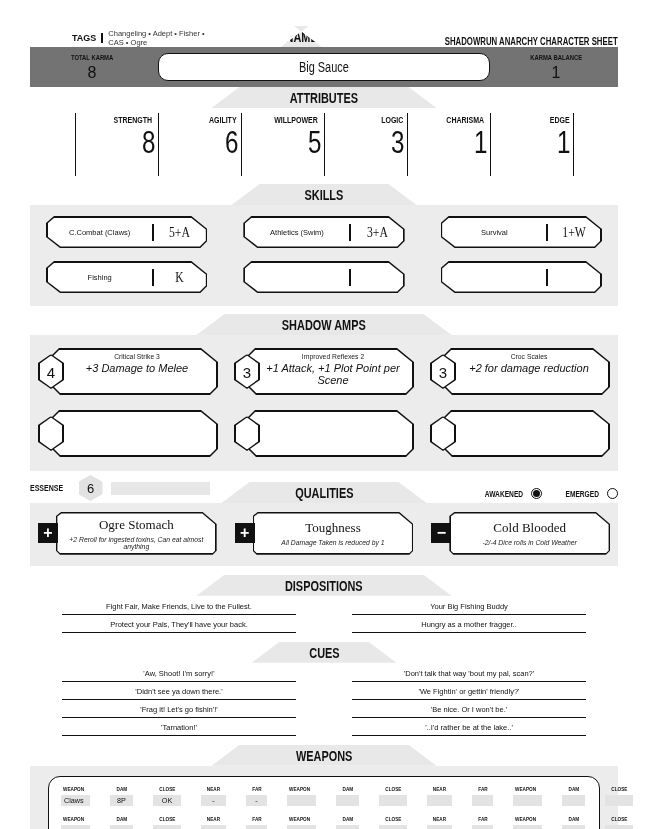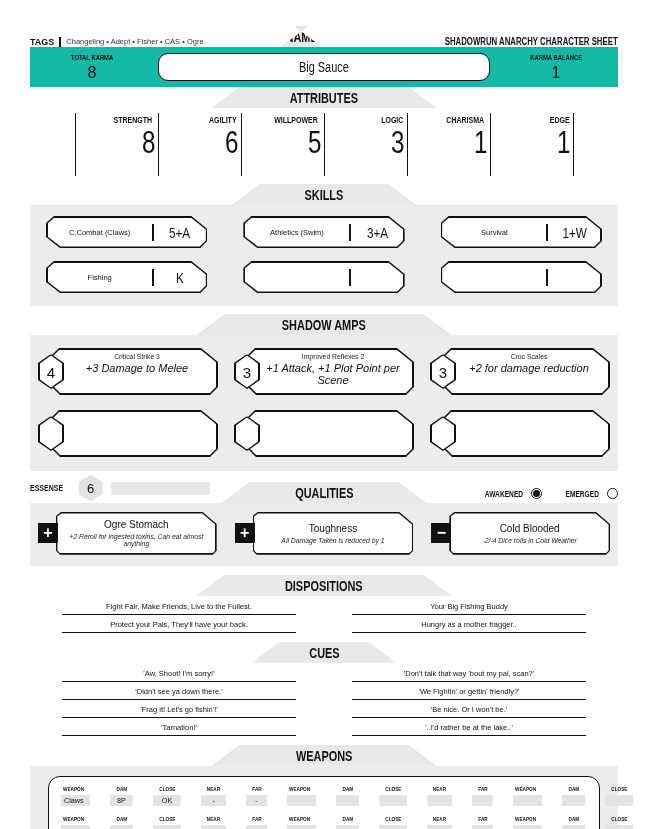--- a/index.html
+++ b/index.html
@@ -13,47 +13,47 @@
   .cxr{transform-origin:100% 50%;}
 
   
   .tab{background:#e8e8e8;height:21px;line-height:22px;text-align:center;
        font-weight:700;font-size:14px;margin:0 auto;
        clip-path:polygon(28px 0,calc(100% - 28px) 0,100% 100%,0 100%);}
   .band{background:#ececec;}
 
   
   .toprow{display:grid;grid-template-columns:1fr 190px 1fr;align-items:end;height:21px;}
-  .tags{font-size:7.5px;color:#333;display:flex;align-items:flex-start;gap:5px;}
+  .tags{font-size:7.5px;color:#333;display:flex;align-items:center;gap:5px;margin-left:42px;}
   .tags .tlabel{font-weight:700;font-size:9px;color:#111;padding-right:5px;border-right:2px solid #111;}
   .sheettitle{text-align:right;font-weight:700;font-size:10px;}
 
   
-  .karma{height:40px;display:flex;align-items:center;padding:0 10px;background:#14b8a6;}
+  .karma{height:40px;display:flex;align-items:center;padding:0 10px;background:#737373;}
   .kcell{width:104px;text-align:center;}
   .klabel{font-size:7.5px;font-weight:700;}
   .kval{font-size:16px;margin-top:2px;}
   .namebox{flex:1;height:26px;margin:0 14px;background:#fff;border:1.6px solid #111;
            border-radius:10px;display:flex;align-items:center;justify-content:center;font-size:14px;}
 
   
   .attrs{display:flex;justify-content:center;padding:5px 0 8px;}
   .attr{width:82px;border-left:1.7px solid #111;text-align:right;padding:2px 0 16px;}
   .attr.last{border-right:1.7px solid #111;}
   .alabel{font-size:9px;font-weight:700;margin-bottom:1px;}
   .aval{font-size:31px;line-height:34px;}
 
   
   .skillband{padding:11px 16px 13px;display:grid;grid-template-columns:repeat(3,1fr);gap:13px 36px;background:#ececec;}
   .skout{background:#111;clip-path:polygon(8px 0,calc(100% - 16px) 0,100% 13px,100% calc(100% - 7px),calc(100% - 7px) 100%,14px 100%,0 calc(100% - 11px),0 7px);}
   .skin{background:#fff;height:29px;margin:1.5px;display:flex;align-items:center;
         clip-path:polygon(7px 0,calc(100% - 15px) 0,100% 12px,100% calc(100% - 6px),calc(100% - 6px) 100%,13px 100%,0 calc(100% - 10px),0 6px);}
   .skname{flex:1;text-align:center;font-size:7.5px;}
   .skdiv{width:2px;height:17px;background:#111;}
-  .skval{width:52px;text-align:center;font-size:15px;}
+  .skval{width:52px;text-align:center;font-size:15px;font-family:Liberation Serif, serif;}
 
   
   .ampband{padding:13px 8px 14px 8px;display:grid;grid-template-columns:repeat(3,1fr);gap:15px 16px;background:#ececec;}
   .amp{position:relative;margin-left:12px;height:47px;}
   .ampout{position:absolute;inset:0;background:#111;
     clip-path:polygon(9px 0,calc(100% - 17px) 0,100% 14px,100% calc(100% - 8px),calc(100% - 8px) 100%,10px 100%,0 calc(100% - 10px),0 9px);}
   .ampin{position:absolute;inset:1.6px;background:#fff;display:flex;flex-direction:column;align-items:center;padding:3px 8px 2px 14px;box-sizing:border-box;
     clip-path:polygon(8px 0,calc(100% - 16px) 0,100% 13px,100% calc(100% - 7px),calc(100% - 7px) 100%,9px 100%,0 calc(100% - 9px),0 8px);}
   .amptitle{font-size:6.8px;color:#222;}
   .ampeffect{font-size:11px;font-style:italic;text-align:center;line-height:12px;margin-top:2px;}
@@ -76,21 +76,21 @@
 
   
   .qualband{padding:9px 8px 11px;display:grid;grid-template-columns:repeat(3,1fr);gap:18px;background:#ececec;}
   .qual{display:flex;align-items:center;}
   .qsign{width:20px;height:20px;background:#111;color:#fff;font-size:16px;font-weight:700;
          display:flex;align-items:center;justify-content:center;z-index:2;flex:none;}
   .qboxout{flex:1;margin-left:-2px;background:#111;
     clip-path:polygon(5px 0,calc(100% - 14px) 0,100% 12px,100% calc(100% - 4px),calc(100% - 4px) 100%,4px 100%,0 calc(100% - 4px),0 4px);}
   .qboxin{background:#fff;margin:1.4px;height:40px;display:flex;flex-direction:column;align-items:center;justify-content:center;padding:0 10px;box-sizing:border-box;
     clip-path:polygon(4px 0,calc(100% - 13px) 0,100% 11px,100% calc(100% - 3px),calc(100% - 3px) 100%,3px 100%,0 calc(100% - 3px),0 3px);}
-  .qtitle{font-size:10px;}
+  .qtitle{font-size:13px;font-family:Liberation Serif, serif;}
   .qdesc{font-size:6.8px;font-style:italic;color:#222;margin-top:3px;text-align:center;}
 
   
   .linegrid{display:grid;grid-template-columns:1fr 1fr;column-gap:56px;padding:6px 32px 2px;}
   .lineitem{height:12px;border-bottom:1.9px solid #111;font-size:7.5px;text-align:center;margin-bottom:5px;}
 
   
   .wepband{padding:10px 18px 11px;background:#ececec;}
   .wepbox{background:#fff;border:1.6px solid #111;border-radius:12px;padding:8px 12px;
           display:grid;grid-template-columns:repeat(3,1fr);column-gap:20px;row-gap:9px;}

